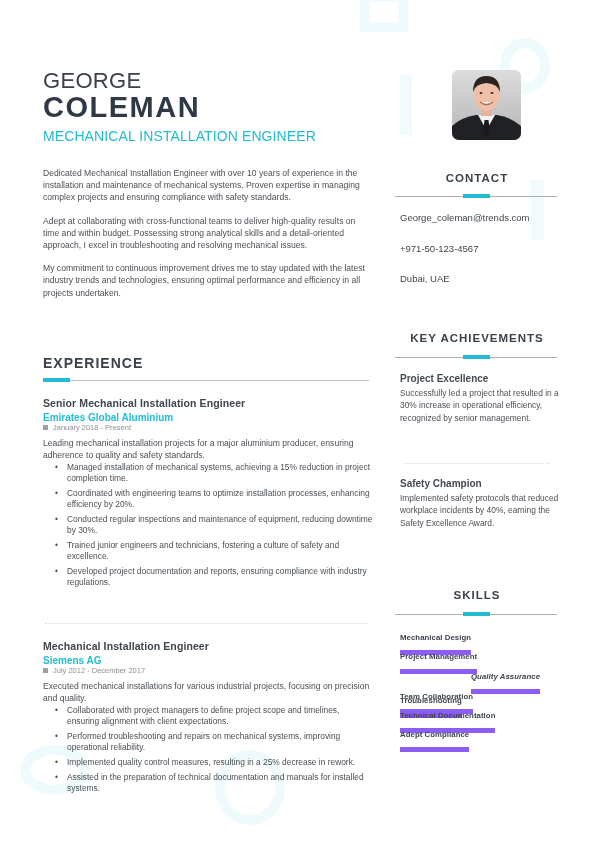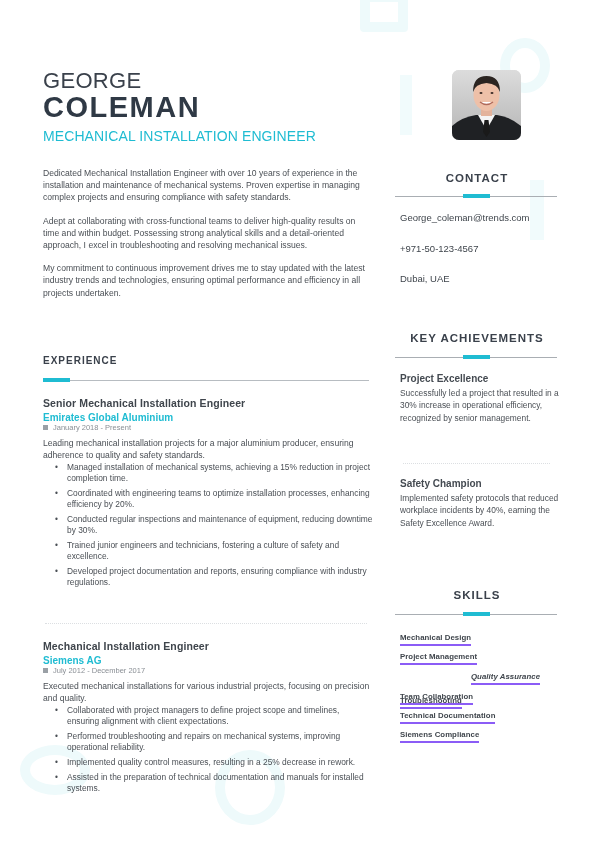--- a/index.html
+++ b/index.html
@@ -21,21 +21,21 @@
   .last-name { position: absolute; left: 43px; top: 91px; font-size: 29px; font-weight: 700; color: #2f3945; letter-spacing: 1.5px; }
   .job-title { position: absolute; left: 43px; top: 128px; font-size: 14px; color: #1fbcd2; letter-spacing: 0.1px; }
 
   .photo { position: absolute; left: 452px; top: 70px; width: 69px; height: 70px; border-radius: 7px; overflow: hidden; background: linear-gradient(#d8d8d8, #bcbcbc); }
 
   
   .summary { position: absolute; left: 43px; top: 167px; width: 330px; font-size: 8.6px; line-height: 12.2px; color: #4a4f55; }
   .summary p { margin-bottom: 11px; }
 
   
-  .exp-heading { position: absolute; left: 43px; top: 355px; font-size: 10px; font-weight: 700; letter-spacing: 1px; color: #3a414b; }
+  .exp-heading { position: absolute; left: 43px; top: 355px; font-size: 14px; font-weight: 700; letter-spacing: 1px; color: #3a414b; }
   .exp-rule { position: absolute; left: 43px; top: 380px; width: 326px; height: 1px; background: #b7bcc1; }
   .exp-rule-accent { position: absolute; left: 43px; top: 378px; width: 27px; height: 4px; background: #1fbcd2; }
 
   .job { position: absolute; left: 43px; width: 330px; }
   .job1 { top: 397px; }
   .job2 { top: 640px; }
   .job-role { font-size: 10.5px; font-weight: 700; color: #3f454c; letter-spacing: 0.1px; }
   .job-company { margin-top: 3px; font-size: 10px; font-weight: 700; color: #1fbcd2; }
   .job-date { font-size: 7.5px; color: #8a8f95; display: flex; align-items: center; }
   .cal-icon { width: 5px; height: 5px; background: #9aa0a6; margin-right: 5px; display: inline-block; }
@@ -50,21 +50,21 @@
   .rrule { position: absolute; left: 395px; width: 162px; height: 1px; background: #a9aeb3; }
   .raccent { position: absolute; left: 463px; width: 27px; height: 4px; background: #1fbcd2; }
 
   .contact-item { position: absolute; left: 400px; font-size: 9.5px; color: #3f454c; }
 
   .ach { position: absolute; left: 400px; width: 160px; }
   .ach-title { font-size: 10px; font-weight: 700; color: #444a51; }
   .ach-desc { margin-top: 3px; font-size: 8.4px; line-height: 12.3px; color: #4a4f55; }
   .ach-sep { position: absolute; left: 403px; top: 463px; width: 147px; border-top: 1px dotted #dcdfe2; }
 
-  .skill { position: absolute; font-size: 7.8px; font-weight: 700; color: #3f454c; padding-bottom: 2px; border-bottom: 2px solid #8b5cf6; letter-spacing: 0.05px; }
+  .skill { position: absolute; font-size: 7.8px; font-weight: 700; color: #3f454c; padding-bottom: 8px; border-bottom: 5px solid #8b5cf6; letter-spacing: 0.05px; }
 </style>
 </head>
 <body>
 
 <div class="page">
 
   <div class="watermark wm1"></div>
   <div class="watermark wm2"></div>
   <div class="watermark wm3"></div>
   <div class="watermark wm4"></div>
@@ -165,15 +165,15 @@
   <div class="rhead" style="top:589px;">SKILLS</div>
   <div class="rrule" style="top:614px;"></div>
   <div class="raccent" style="top:612px;"></div>
 
   <div class="skill" style="left:400px; top:633px;">Mechanical Design</div>
   <div class="skill" style="left:400px; top:652px;">Project Management</div>
   <div class="skill" style="left:400px; top:696px;">Troubleshooting</div>
   <div class="skill" style="left:471px; top:672px;font-style:italic;">Quality Assurance</div>
   <div class="skill" style="left:400px; top:692px;">Team Collaboration</div>
   <div class="skill" style="left:400px; top:711px;">Technical Documentation</div>
-  <div class="skill" style="left:400px; top:730px;">Siemens Compliance</div>
+  <div class="skill" style="left:400px; top:730px;">Adept Compliance</div>
 
 </div>
 
 </body></html>

